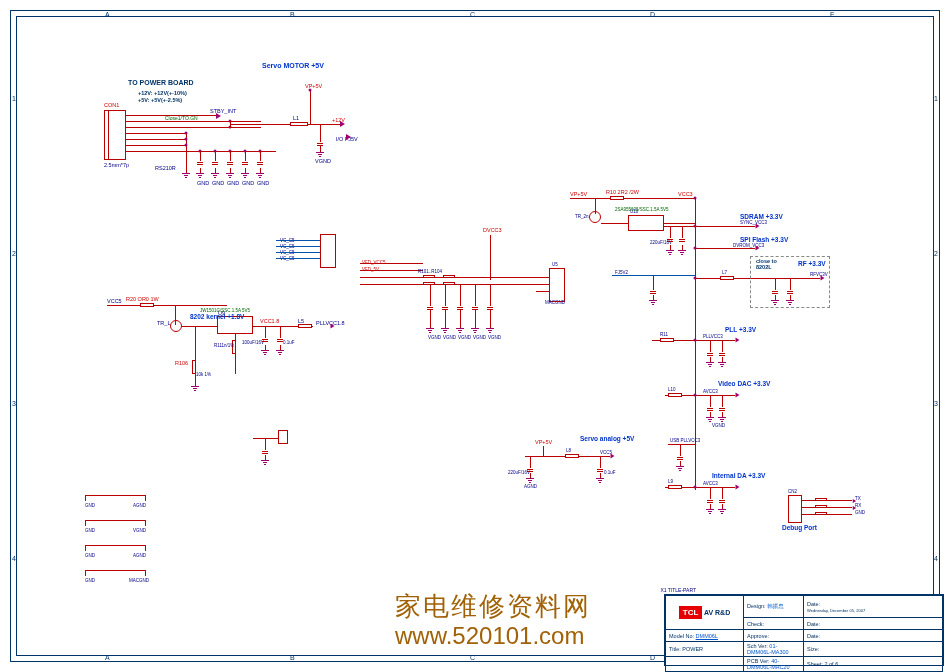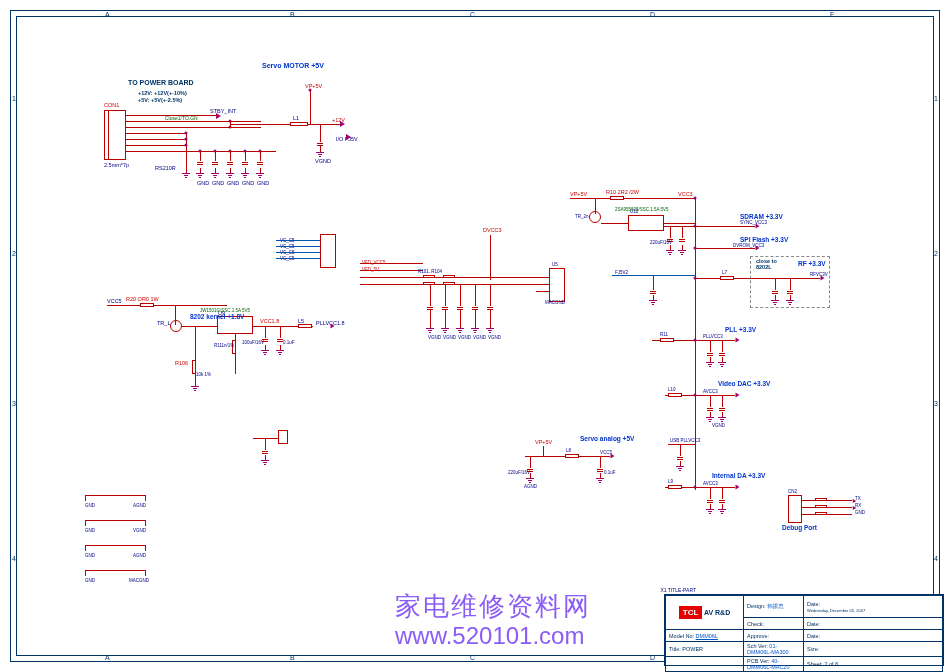--- a/index.html
+++ b/index.html
@@ -98,21 +98,21 @@
     background:#fff;
   }
   .titleblock td { border:0.5px solid #003366; padding:1px 3px; vertical-align:middle; }
   .titleblock table { border-collapse:collapse; width:100%; height:100%; }
   .logo {
     display:inline-block; background:#e60000; color:#fff; font-weight:bold;
     padding:2px 4px; font-size:8px;
   }
   .watermark {
     position:absolute; font-family:"SimSun","Songti SC",serif;
-    color:#8b5cf6; white-space:nowrap;
+    color:#a16207; white-space:nowrap;
   }
   .dashed-box {
     position:absolute; border:1px dashed #888;
   }
 </style>
 </head>
 <body>
 
 <div class="frame">
   <div class="frame-inner"></div>

